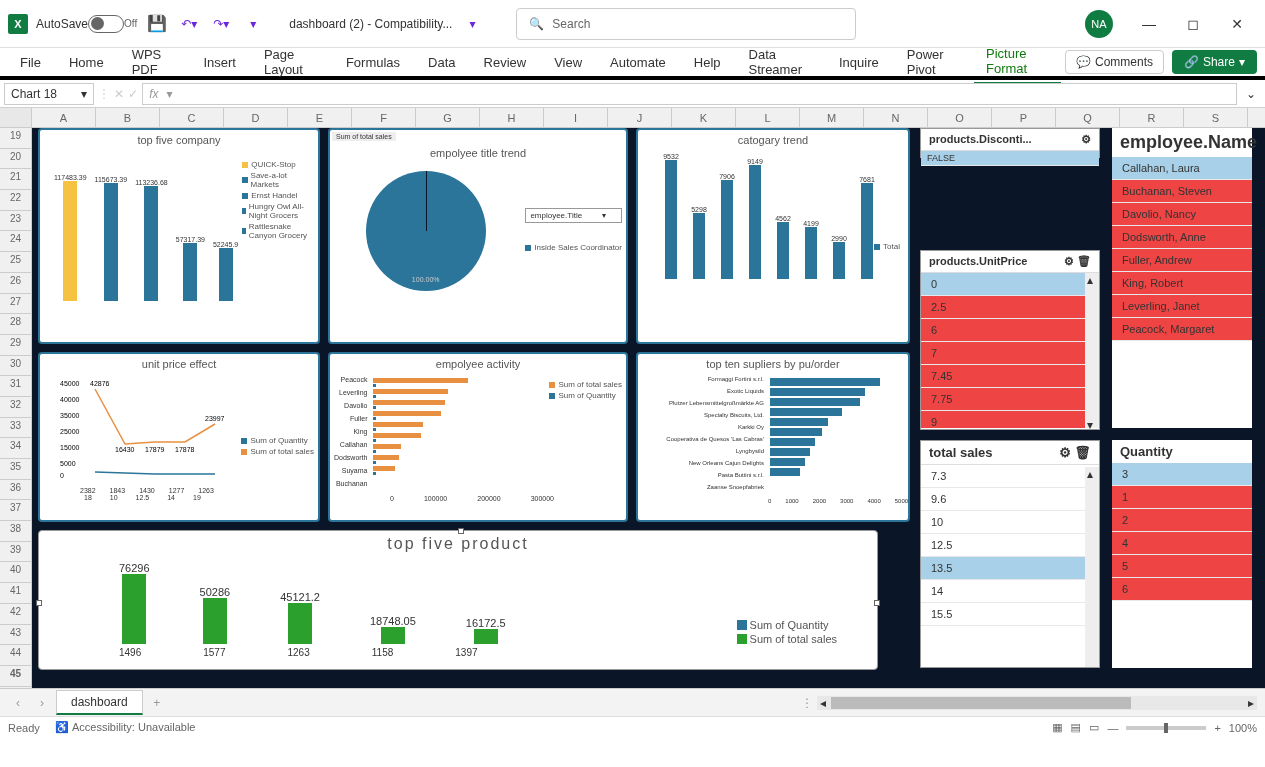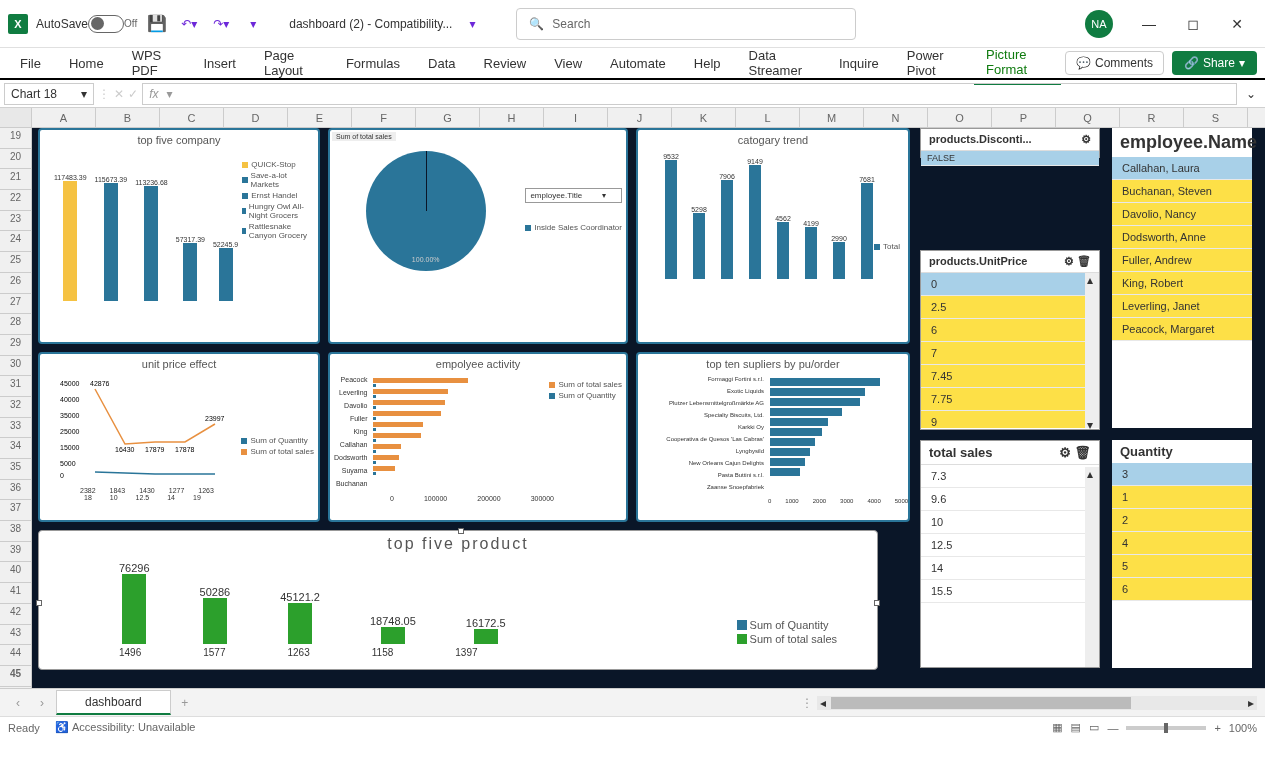--- a/index.html
+++ b/index.html
@@ -10,21 +10,21 @@
 .toggle{width:36px;height:18px;background:#fff;border:1px solid #666;border-radius:9px;position:relative}
 .toggle::after{content:"";position:absolute;left:2px;top:1px;width:13px;height:13px;background:#666;border-radius:50%}
 .toggle-label{font-size:10px;color:#666}
 .qa-btn{width:24px;height:24px;display:flex;align-items:center;justify-content:center;cursor:pointer;color:#6d28d9}
 .save-icon{color:#6d28d9;font-size:16px}
 .filename{font-size:12px;color:#333;margin-left:16px}
 .search-box{margin-left:24px;width:340px;height:32px;border:1px solid #ccc;border-radius:4px;display:flex;align-items:center;padding:0 12px;gap:8px;color:#666}
 .win-controls{margin-left:auto;display:flex;gap:4px;align-items:center}
 .user-badge{width:28px;height:28px;background:#107c41;color:#fff;border-radius:50%;display:flex;align-items:center;justify-content:center;font-size:11px;margin-right:12px}
 .win-btn{width:40px;height:32px;display:flex;align-items:center;justify-content:center;cursor:pointer;font-size:14px}
-.ribbon-tabs{height:32px;display:flex;align-items:center;padding:0 8px;gap:4px;border-bottom:2px solid #000000}
+.ribbon-tabs{height:32px;display:flex;align-items:center;padding:0 8px;gap:4px;border-bottom:4px solid #000000}
 .tab{padding:6px 12px;font-size:13px;cursor:pointer}
 .tab-active{color:#0f7b0f;border-bottom:2px solid #107c41}
 .ribbon-right{margin-left:auto;display:flex;gap:8px;align-items:center}
 .comments-btn{border:1px solid #ccc;padding:4px 10px;border-radius:4px;font-size:12px;display:flex;align-items:center;gap:4px}
 .share-btn{background:#107c41;color:#fff;padding:5px 12px;border-radius:4px;font-size:12px;display:flex;align-items:center;gap:4px}
 .formula-bar{height:28px;display:flex;align-items:center;border-bottom:1px solid #d0d0d0;padding:0 4px;gap:4px}
 .name-box{width:90px;height:22px;border:1px solid #ccc;padding:2px 6px;font-size:12px;display:flex;align-items:center;justify-content:space-between}
 .fx-area{flex:1;height:22px;border:1px solid #ccc;display:flex;align-items:center;padding:0 6px;gap:8px;color:#999}
 .collapse-btn{width:20px;height:20px;display:flex;align-items:center;justify-content:center}
 .col-headers{height:20px;display:flex;border-bottom:1px solid #ccc;background:#f0f0f0}
@@ -33,28 +33,28 @@
 .workspace{display:flex;height:560px}
 .row-headers{width:32px;background:#f0f0f0;border-right:1px solid #ccc}
 .row-h{height:16px;border-bottom:1px solid #ccc;text-align:center;font-size:10px;color:#666;line-height:16px}
 .canvas{flex:1;background:#0a1628;position:relative;overflow:hidden}
 .chart-box{position:absolute;background:#fff;border:2px solid #2a7599;border-radius:4px}
 .chart-title{text-align:center;font-size:11px;color:#555;padding:4px}
 .slicer{position:absolute;background:#fff;border:1px solid #999}
 .slicer-header{background:#fff;padding:4px 8px;font-size:11px;font-weight:bold;display:flex;justify-content:space-between;border-bottom:1px solid #ddd}
 .slicer-item{padding:5px 10px;font-size:11px;border-bottom:1px solid #e8e8e8;cursor:pointer}
 .slicer-item.sel{background:#a8d0e8}
-.slicer-item.light{background:#fde047}
+.slicer-item.light{background:#ef4444}
 .mini-bar{display:inline-block;background:#2a7599;margin:0 3px}
 .mini-bar.y{background:#f5c242}
 .legend-item{font-size:8px;color:#555;display:flex;align-items:center;gap:3px;margin:2px 0}
 .legend-sq{width:6px;height:6px}
 .sheet-tabs{height:28px;display:flex;align-items:center;border-top:1px solid #ccc;background:#f3f3f3;padding:0 8px;gap:4px}
 .sheet-nav{width:20px;text-align:center;color:#999;cursor:pointer}
-.sheet-tab{padding:4px 28px;background:#fff;border:1px solid #ccc;border-bottom:2px solid #107c41;font-size:12px}
+.sheet-tab{padding:4px 14px;background:#fff;border:1px solid #ccc;border-bottom:2px solid #107c41;font-size:12px}
 .status-bar{height:22px;display:flex;align-items:center;padding:0 8px;font-size:11px;color:#666;border-top:1px solid #ddd;gap:16px}
 .zoom{margin-left:auto;display:flex;align-items:center;gap:8px}
 .hbar{height:7px;background:#2a7599;margin:2px 0}
 .hbar.o{background:#e89040}
 .pie{width:120px;height:120px;border-radius:50%;background:#2a7599;position:relative;margin:8px auto}
 </style>
 </head>
 <body>
 
 <div class="titlebar">
@@ -207,20 +207,21 @@
               <div class="legend-sq" style="background:#2a7599"></div>
               <span>Rattlesnake Canyon Grocery</span>
             </div>
           </div>
       </div>
       <div style="display:flex;gap:2px;padding-left:8px;font-size:6px;transform:rotate(-45deg) translate(-30px,-10px);transform-origin:left" id="tc-labels"></div>
     </div>
 
     <div class="chart-box" style="left:296px;top:0;width:300px;height:216px">
       <div style="font-size:7px;background:#eee;padding:1px 4px;margin:2px;width:fit-content">Sum of total sales</div>
+      <div class="chart-title">empolyee title trend</div>
       <div style="display:flex;align-items:center">
         <div class="pie">
             <div style="position:absolute;bottom:8px;left:50%;transform:translateX(-50%);font-size:7px;color:#ccc">100.00%</div>
             <div style="position:absolute;left:50%;top:0;width:1px;height:60px;background:#0a1628"></div>
           </div>
         <div style="padding:4px">
           <div style="font-size:8px;border:1px solid #999;padding:2px 4px;display:flex;gap:20px">
               <span>employee.Title</span>
               <span>▾</span>
             </div>
@@ -447,20 +448,21 @@
     <div class="slicer" style="left:888px;top:312px;width:180px;height:228px">
       <div class="slicer-header" style="font-size:13px">
           <span>total sales</span>
           <span>⚙ 🗑</span>
         </div>
       <div id="sl-ts">
           <div class="slicer-item">7.3</div>
           <div class="slicer-item">9.6</div>
           <div class="slicer-item">10</div>
           <div class="slicer-item">12.5</div>
+          <div class="slicer-item sel">13.5</div>
           <div class="slicer-item">14</div>
           <div class="slicer-item">15.5</div>
         </div>
       <div style="position:absolute;right:0;top:26px;width:14px;height:200px;background:#eee">
           <div style="width:10px;text-align:center">▴</div>
         </div>
     </div>
 
     <div class="slicer" style="left:1080px;top:0;width:140px;height:300px;border:none">
       <div class="slicer-header" style="font-size:18px;font-weight:bold;border:none">

